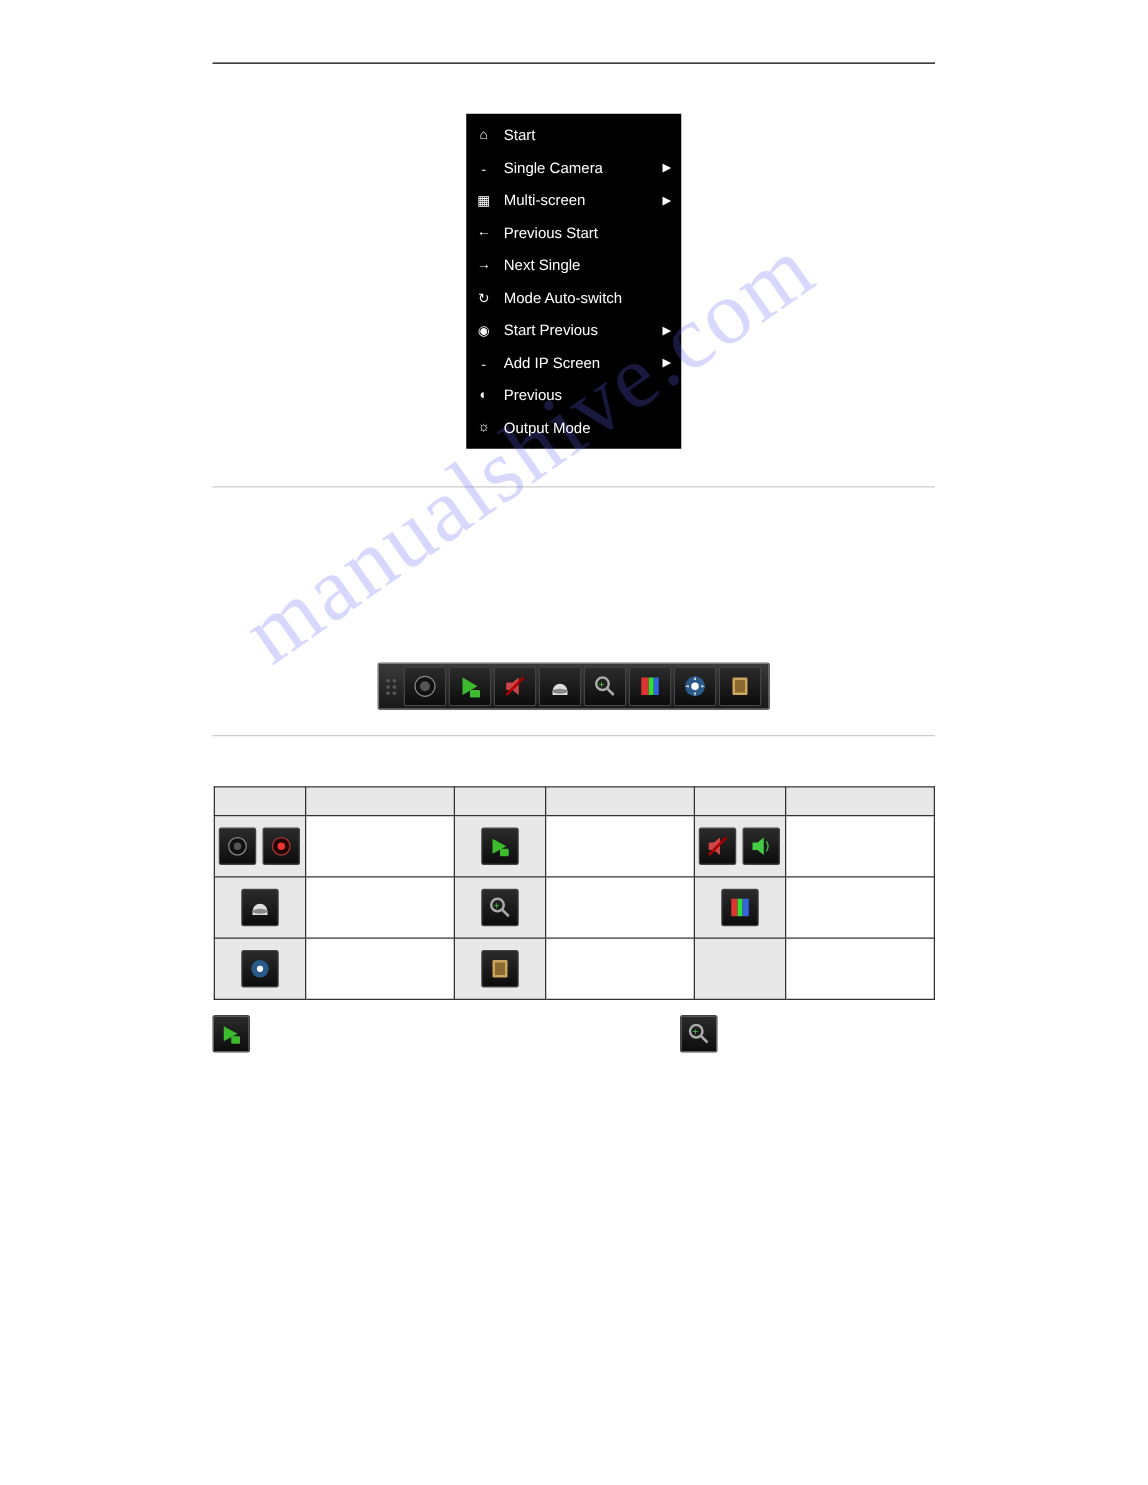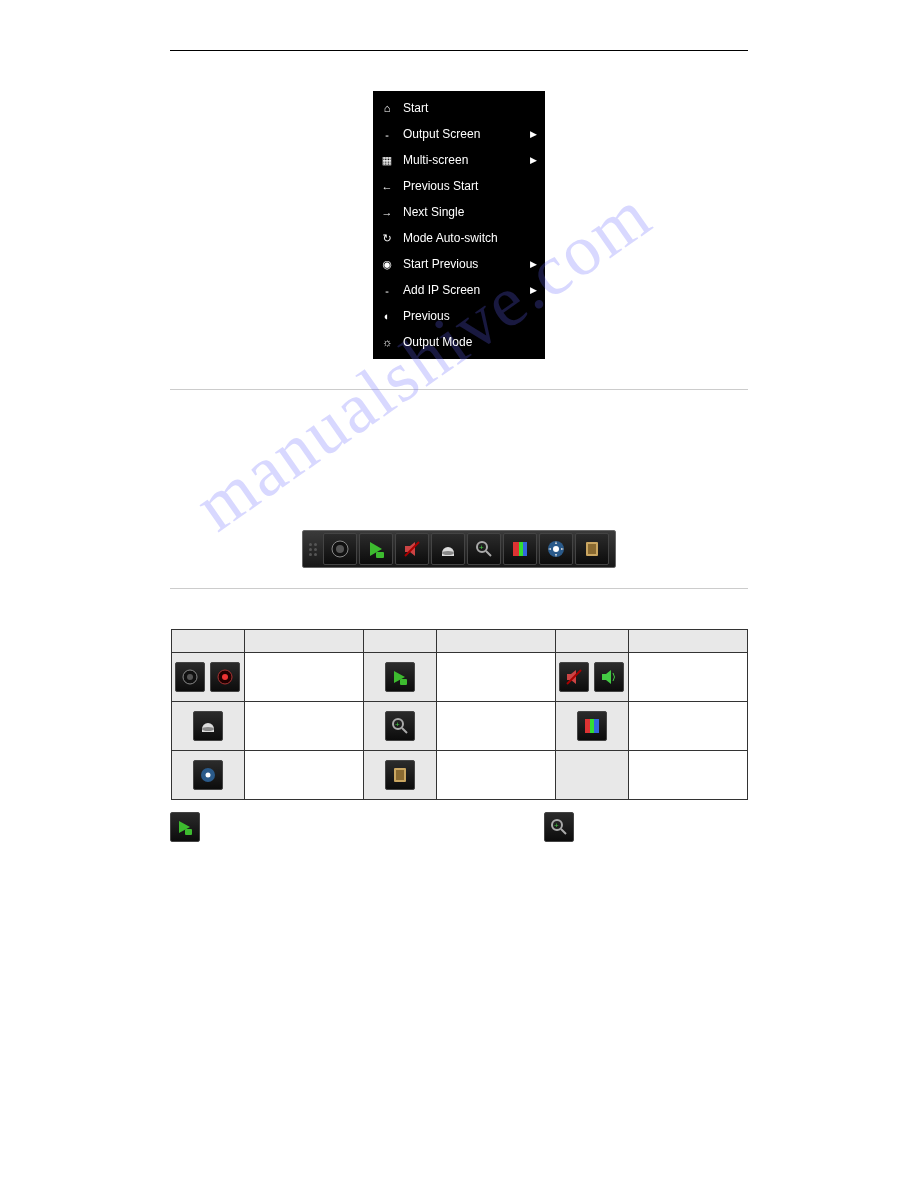--- a/index.html
+++ b/index.html
@@ -139,21 +139,21 @@
   <hr class="hr-line">
 
   
   <div class="context-menu" id="context-menu">
       <div class="cm-item">
         <span class="cm-icon">⌂</span>
         <span class="cm-label">Start</span>
       </div>
       <div class="cm-item">
         <span class="cm-icon">⁃</span>
-        <span class="cm-label">Output Screen</span>
+        <span class="cm-label">Single Camera</span>
         <span class="cm-arrow">▶</span>
       </div>
       <div class="cm-item">
         <span class="cm-icon">▦</span>
         <span class="cm-label">Multi-screen</span>
         <span class="cm-arrow">▶</span>
       </div>
       <div class="cm-item">
         <span class="cm-icon">←</span>
         <span class="cm-label">Previous Start</span>

